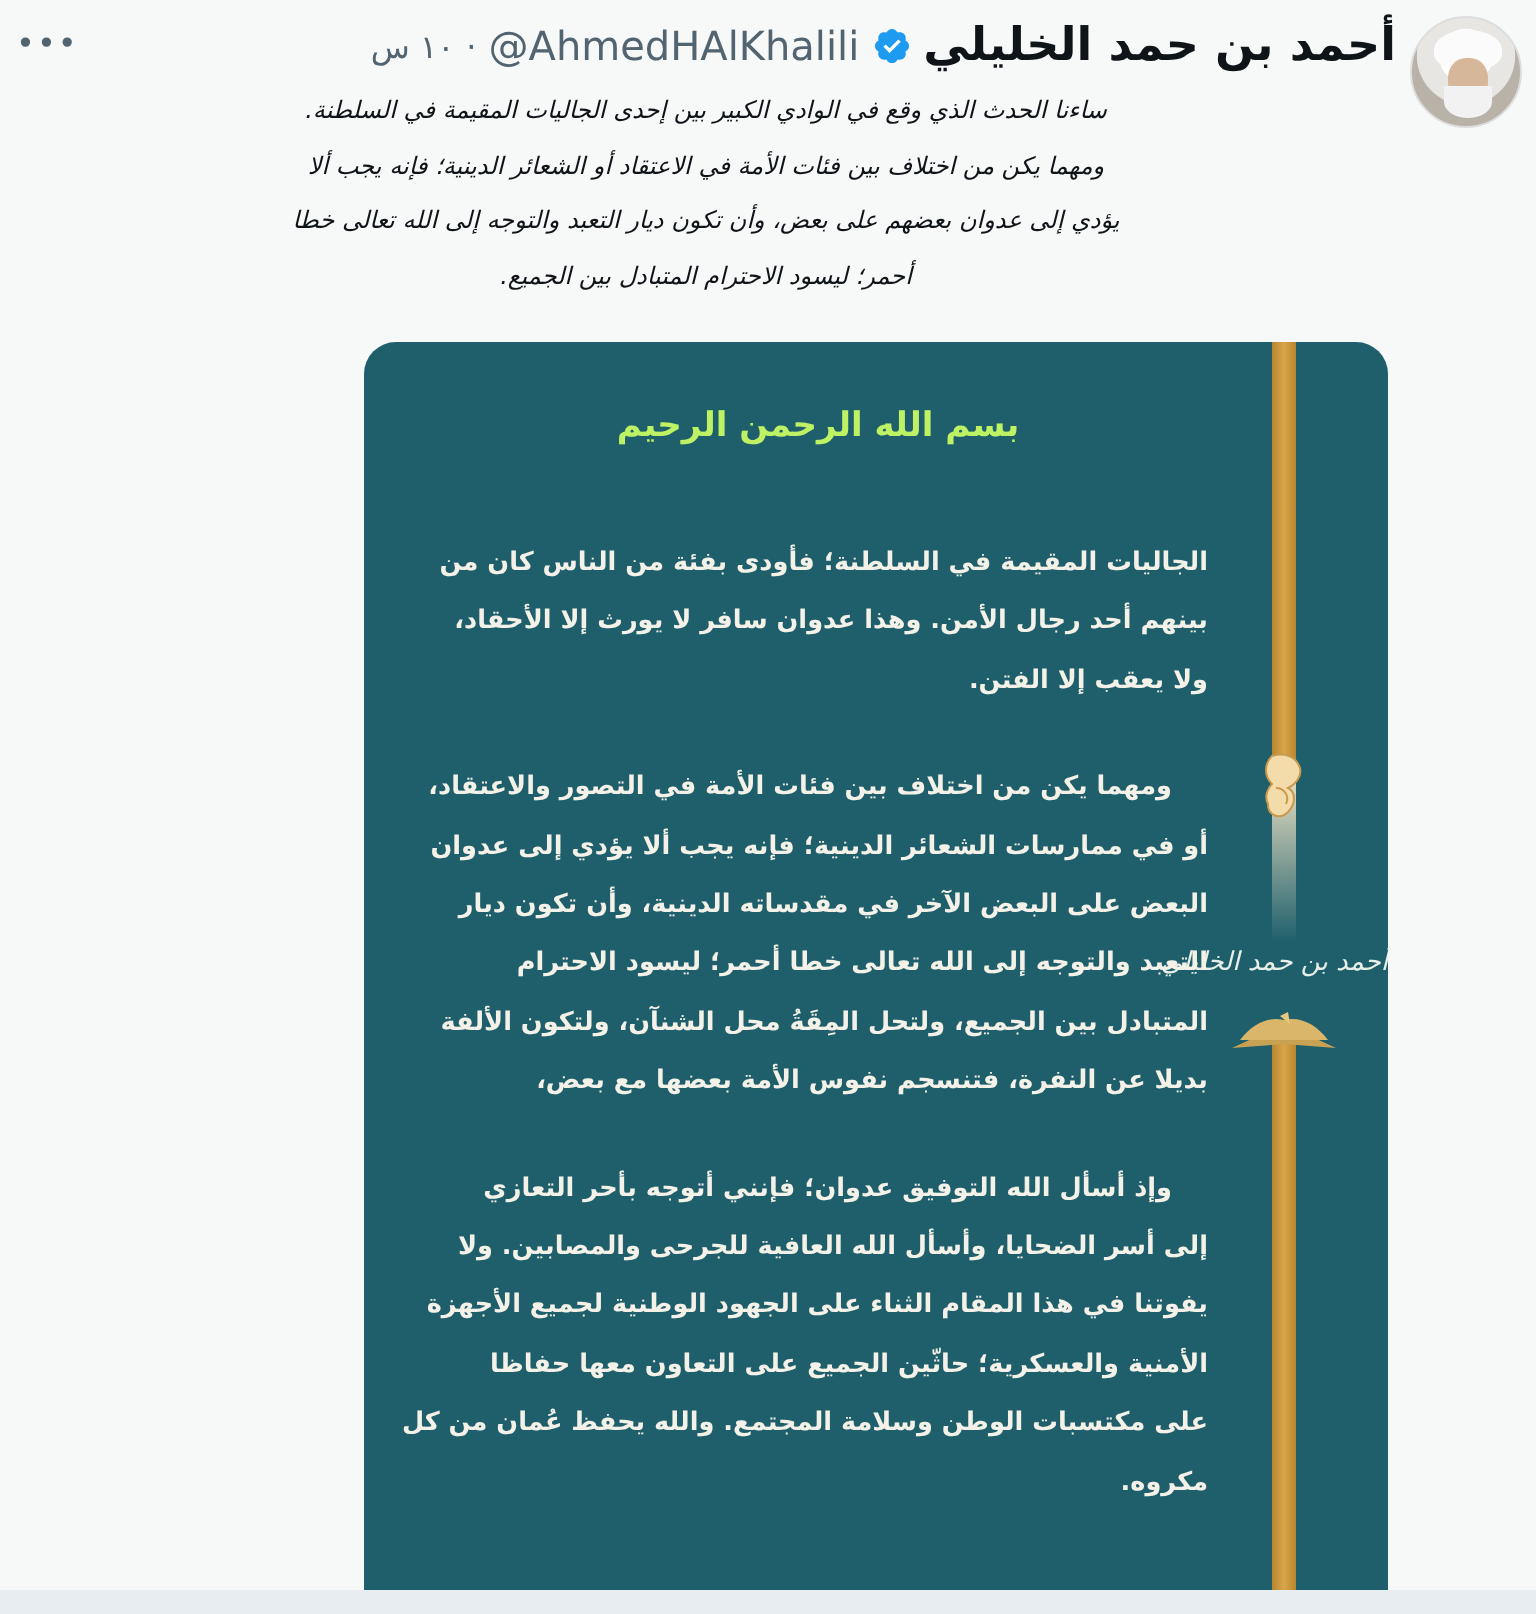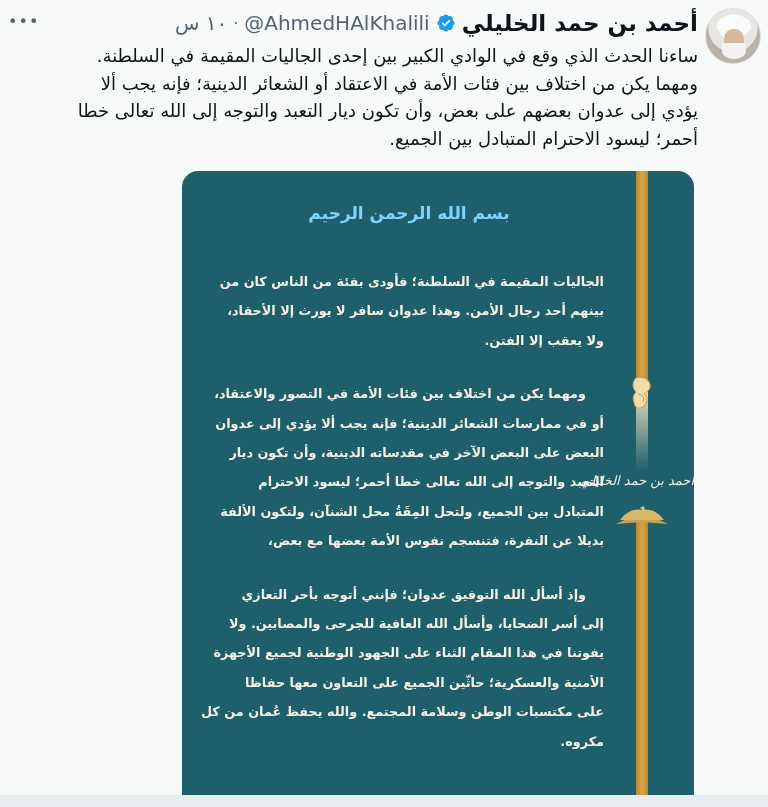--- a/index.html
+++ b/index.html
@@ -38,29 +38,29 @@
     font-weight: bold; font-size: 23px; color: #0f1419; direction: rtl;
     font-family: "DejaVu Sans", sans-serif;
   }
   .verified {
     width: 20px; height: 20px; display: inline-block;
   }
   .handle {
     font-size: 20px; color: #536471; white-space: nowrap;
   }
   .dot { color: #536471; font-size: 16px; }
-  .time { color: #536471; font-size: 20px; direction: rtl; }
+  .time { color: #536471; font-size: 16px; direction: rtl; }
   .more {
     position: absolute; left: 8px; top: 12px; font-size: 16px; color: #536471;
     letter-spacing: 1px; cursor: pointer;
   }
   .tweet-text {
     position: absolute; right: 70px; top: 42px; width: 690px;
-    direction: rtl; text-align: right;
-    font-size: 18px; line-height: 27.5px; color: #0f1419;
+    direction: rtl; text-align: center;
+    font-size: 12px; line-height: 27.5px; color: #0f1419; font-style: italic;
   }
   .tweet-text p { white-space: nowrap; }
 
   .media {
     position: absolute; left: 182px; top: 171px; width: 512px; height: 650px;
     background: #1e5f6b;
     border-radius: 16px 16px 0 0;
     overflow: hidden;
   }
   .gold-bar {
@@ -81,21 +81,21 @@
   .signature {
     position: absolute; left: 412px; top: 302px; width: 100px; height: 26px;
     color: #e8efe9; font-size: 13px; font-style: italic; text-align: center;
     font-family: "DejaVu Serif", serif; direction: rtl; white-space: nowrap;
   }
   .book {
     position: absolute; left: 430px; top: 335px; width: 60px; height: 22px;
   }
   .basmala {
     position: absolute; left: 0; top: 32px; width: 454px; text-align: center;
-    color: #7dd3fc; font-weight: bold; font-size: 17px; direction: rtl;
+    color: #bef264; font-weight: bold; font-size: 17px; direction: rtl;
   }
   .letter {
     position: absolute; right: 90px; top: 96px; width: 370px;
     direction: rtl; text-align: right;
     color: #f4f1e8; font-weight: bold; font-size: 12.8px; line-height: 29.4px;
   }
   .letter p { white-space: nowrap; }
   .letter .para { margin-bottom: 24px; }
   .letter .indent { padding-right: 18px; }
   .bottom-strip {

